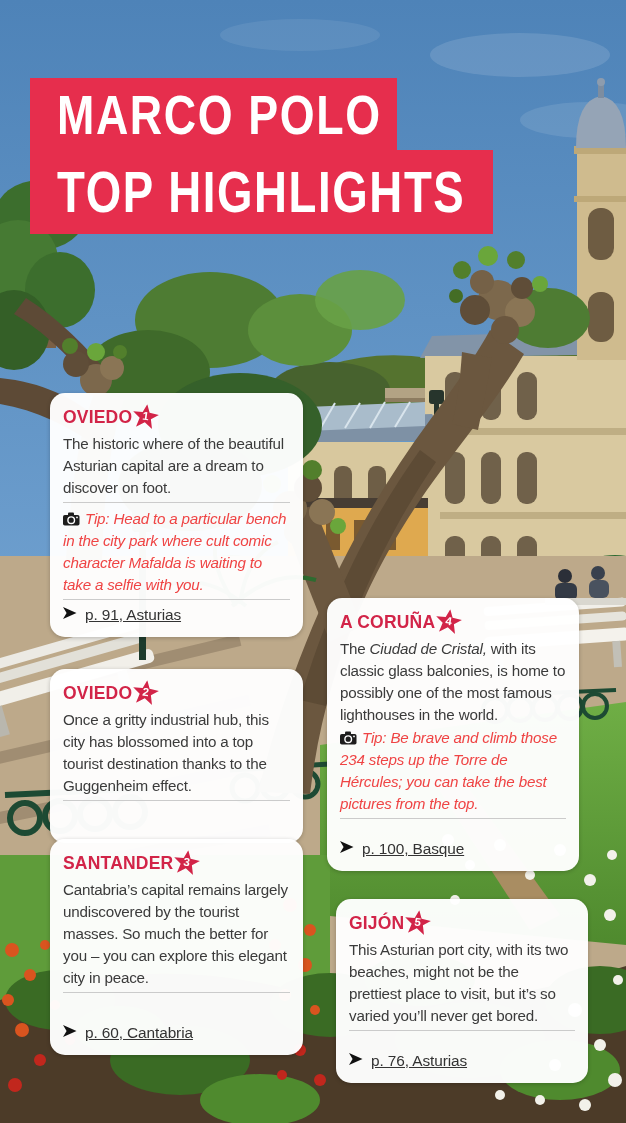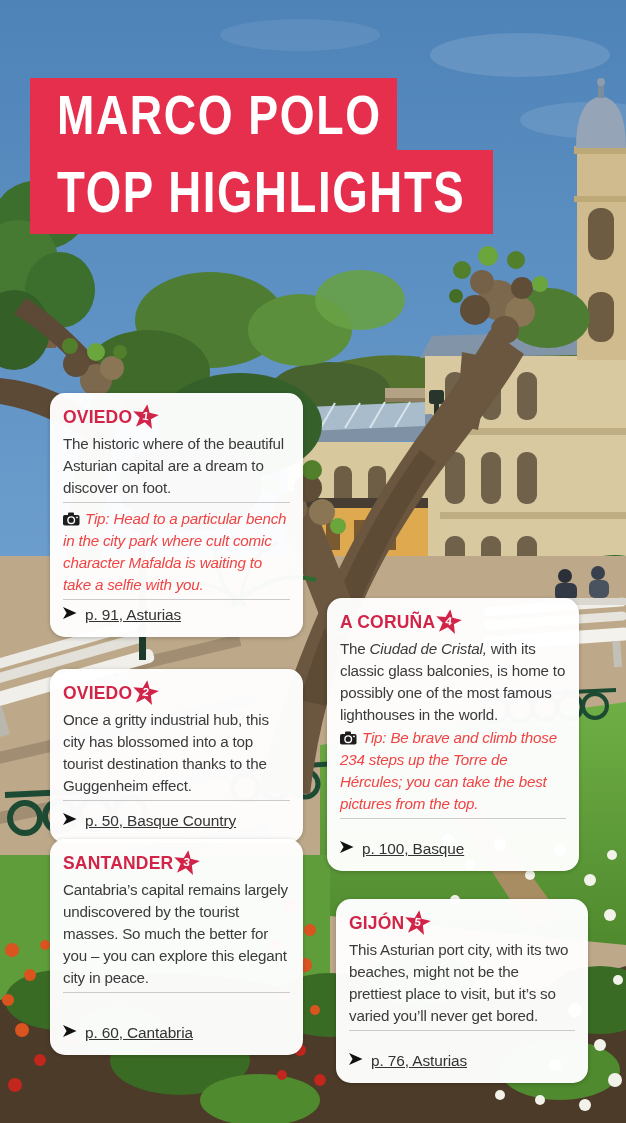--- a/index.html
+++ b/index.html
@@ -383,26 +383,20 @@
   <div class="card" style="left:50px;top:669px;width:253px;height:174px">
     <div class="card-head">
       <span class="card-title">OVIEDO</span>
       <span class="star-badge">
         <span class="star-shape"></span>
         <span class="star-num">2</span>
       </span>
     </div>
     <p class="desc">Once a gritty industrial hub, this city has blossomed into a top tourist destination thanks to the Guggenheim effect.</p>
     <div class="rule"></div>
-    <div class="ref">
-      <svg width="14" height="14" viewBox="0 0 14 14">
-          <path d="M0 1 L13.5 7 L0 13 L3.6 7 Z" fill="#111"></path>
-        </svg>
-      <span>p. 50, Basque Country</span>
-    </div>
   </div>
 
   <div class="card" style="left:50px;top:839px;width:253px;height:216px">
     <div class="card-head">
       <span class="card-title">SANTANDER</span>
       <span class="star-badge">
         <span class="star-shape"></span>
         <span class="star-num">3</span>
       </span>
     </div>

